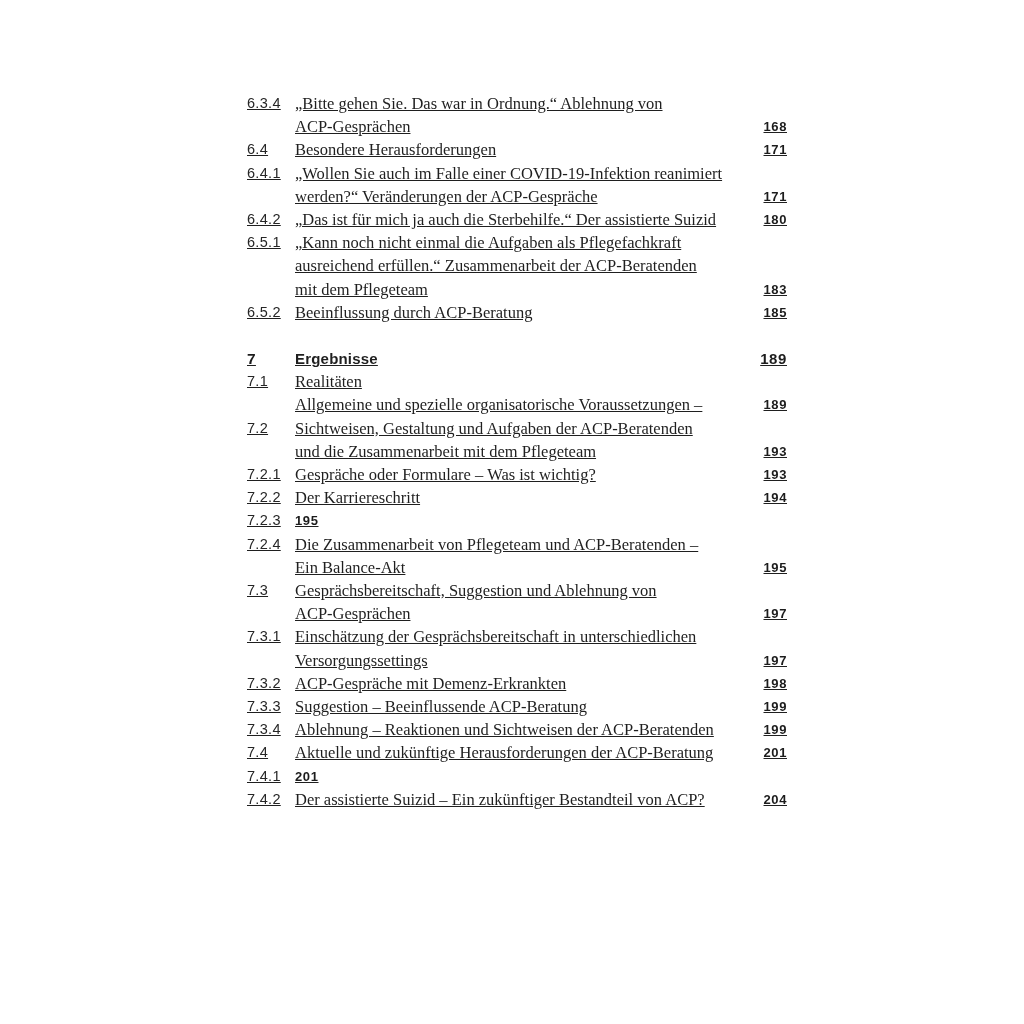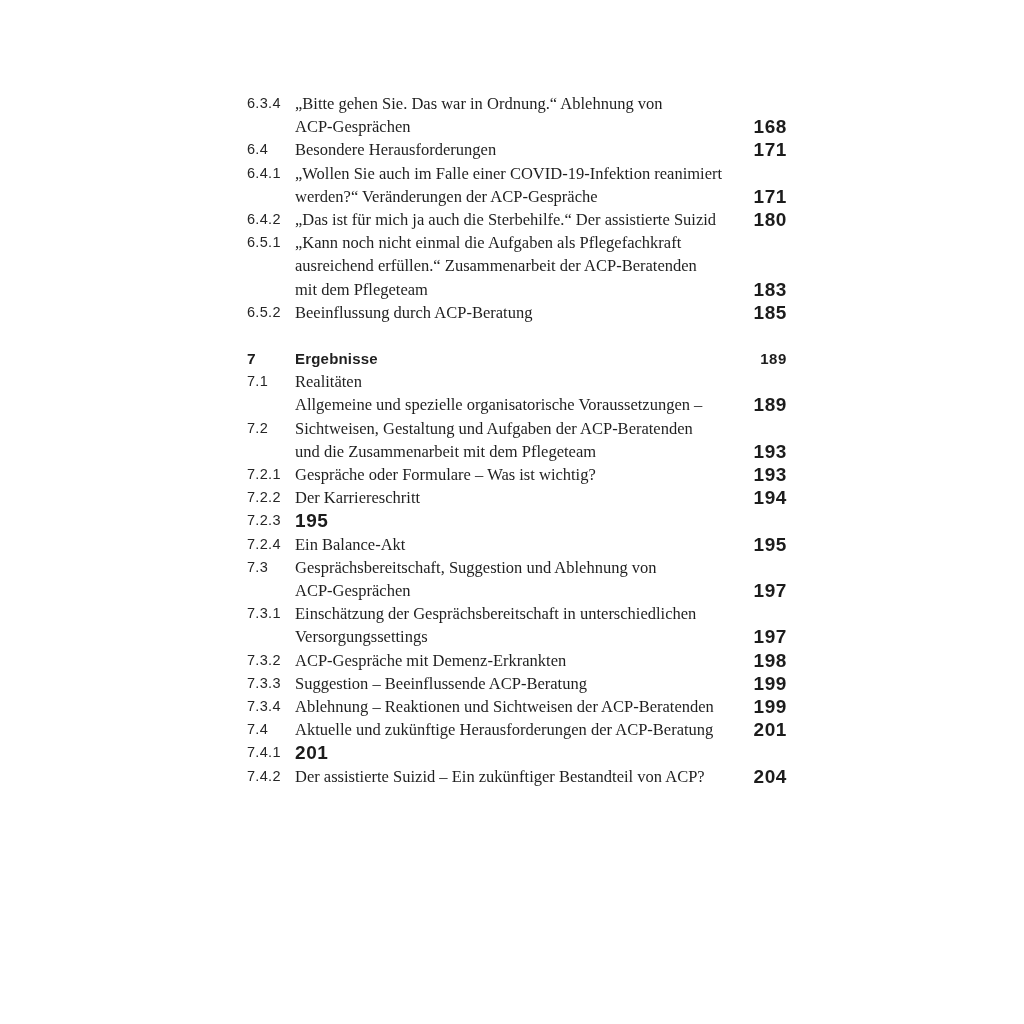--- a/index.html
+++ b/index.html
@@ -24,20 +24,21 @@
     position: absolute;
     left: 247px;
     top: 92px;
     width: 540px;
   }
   .row {
     display: flex;
     align-items: stretch;
     font-size: 16.5px;
     line-height: 23.2px;
+    text-decoration: underline;
   }
   .row.gap-before {
     margin-top: 23px;
   }
   .num {
     width: 48px;
     flex: 0 0 48px;
     font-family: "Liberation Sans", "DejaVu Sans", sans-serif;
     font-size: 14.5px;
     line-height: 23.2px;
@@ -50,21 +51,21 @@
     padding-right: 12px;
   }
   .line {
     white-space: nowrap;
   }
   .pg {
     flex: 0 0 auto;
     align-self: flex-end;
     font-family: "Liberation Sans", "DejaVu Sans", sans-serif;
     font-weight: bold;
-    font-size: 19px;
+    font-size: 13px;
     line-height: 23.2px;
     letter-spacing: 0.6px;
     color: #1c1c1c;
     text-align: right;
   }
   .row.heading {
     font-family: "Liberation Sans", "DejaVu Sans", sans-serif;
     font-weight: bold;
   }
   .row.heading .num {
@@ -181,20 +182,21 @@
   </div>
 
   <div class="row">
     <div class="num">7.2.3</div>
     <div class="pg">195</div>
   </div>
 
   <div class="row">
     <div class="num">7.2.4</div>
     <div class="mid">
+          <div class="line">Die Zusammenarbeit von Pflegeteam und ACP-Beratenden –</div>
           <div class="line">Ein Balance-Akt</div>
         </div>
     <div class="pg">195</div>
   </div>
 
   <div class="row">
     <div class="num">7.3</div>
     <div class="mid">
           <div class="line">Gesprächsbereitschaft, Suggestion und Ablehnung von</div>
           <div class="line">ACP-Gesprächen</div>

